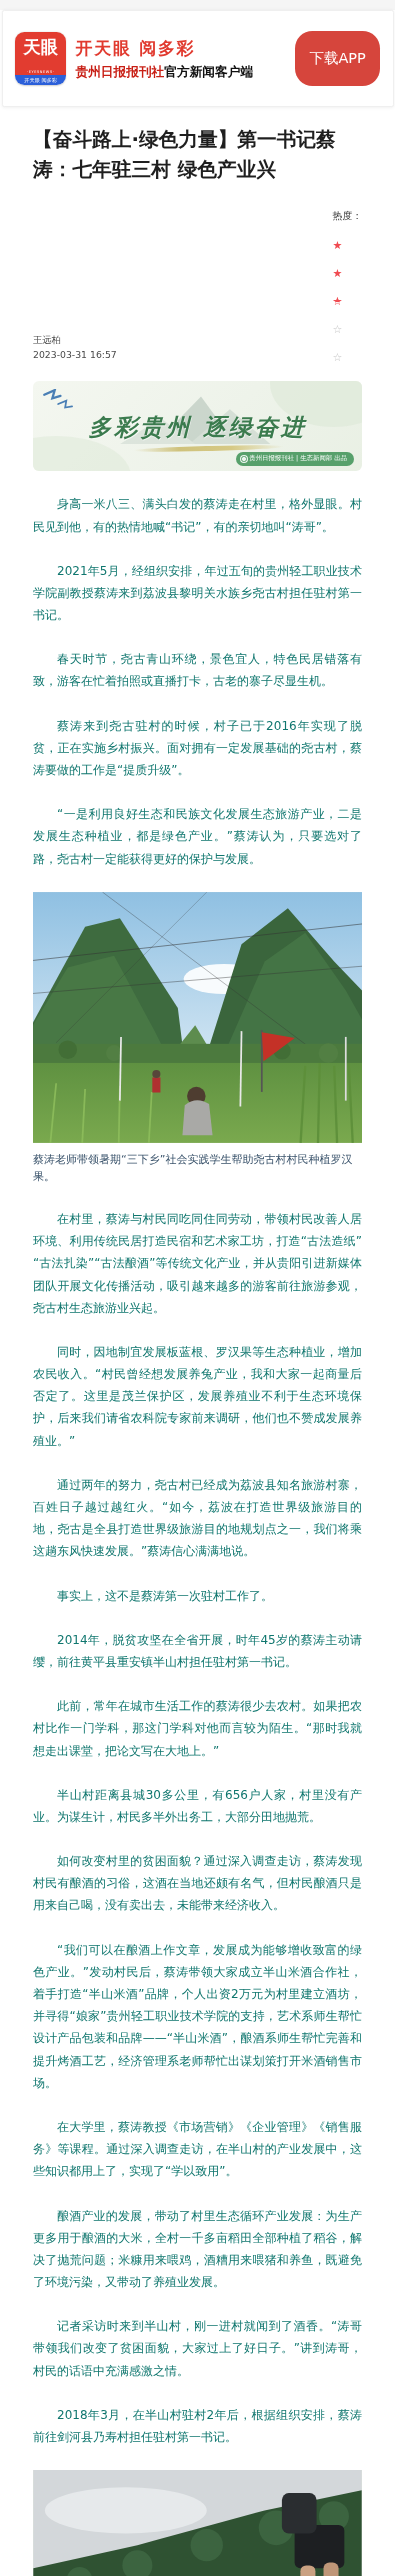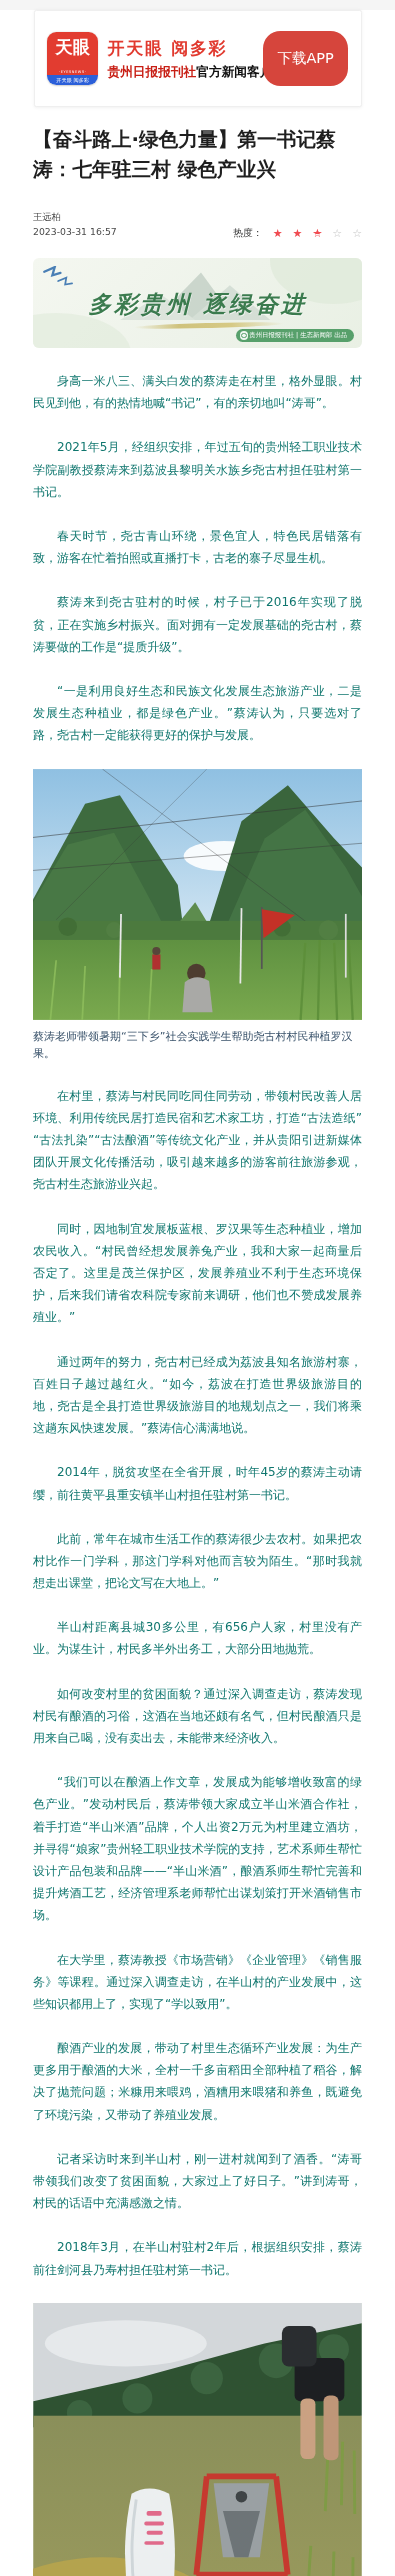--- a/index.html
+++ b/index.html
@@ -2,21 +2,21 @@
 <html lang="zh" style="font-size:9.3px"><head>
 <meta charset="utf-8">
 <style>
   * { margin:0; padding:0; box-sizing:border-box; }
   html,body { background:#ffffff; font-family:"DejaVu Sans","Liberation Sans",sans-serif; }
   body { width:395px; margin:0 auto; color:#3d3d3d; }
 
   
   .page-top-strip { height:10.4px; background:#f5f5f5; }
   .header-card {
-    width:328px; margin:0 auto; background:#fff;
+    width:392px; margin:0 auto; background:#fff;
     border:0.6px solid #efefef; border-radius:2.3px;
     box-shadow:0 0.6px 3.5px rgba(0,0,0,.06);
     height:97px; display:flex; align-items:center; padding:0 12.7px;
   }
   .app-logo { width:51px; height:53px; border-radius:9.3px; overflow:hidden; flex:0 0 auto;
     display:flex; flex-direction:column; box-shadow:0 0.6px 1.7px rgba(0,0,0,.2); }
   .app-logo .logo-main { flex:1; background:#e23c30; color:#fff; text-align:center;
     font-family:"DejaVu Serif","Liberation Serif",serif; font-weight:bold; font-size:17.4px; line-height:30px; }
   .app-logo .logo-sub { background:#e23c30; color:#fff; font-size:3.5px; text-align:center; letter-spacing:0.6px; padding-bottom:1.2px;}
   .app-logo .logo-band { background:#2b5fd9; color:#fff; font-size:5.2px; text-align:center; line-height:10.4px; height:10.4px; white-space:nowrap;}
@@ -27,21 +27,21 @@
   .header-sub .press { color:#c81f15; }
   .header-sub .client { color:#111; }
   .download-btn { flex:0 0 auto; background:#d6453c; color:#fff; border:none; cursor:pointer;
     font-size:14.5px; padding:18px 14px; border-radius:17.4px; font-family:inherit; }
 
   
   .content { width:329px; margin:0 auto; }
   .article-title { margin-top:17.4px; font-size:19.7px; line-height:1.55; font-weight:bold; color:#1f1f1f; }
   .meta-row { margin-top:24px; display:flex; justify-content:space-between; align-items:flex-end; }
   .meta-left { font-size:9.3px; color:#4a4a4a; line-height:1.6; }
-  .heat { font-size:9.8px; color:#333; display:flex; align-items:center; gap:10px; }
+  .heat { font-size:9.8px; color:#333; display:flex; gap:17px;flex-direction:column; }
   .star { font-size:11px; line-height:1; }
   .star.full { color:#f04b51; }
   .star.empty { color:#c7c7c7; }
   .star.half { position:relative; color:#f04b51; }
   .star.half .half-fill { position:absolute; left:0; top:0; width:100%; height:55%; overflow:hidden; color:#f04b51; }
   .star.half .outline { color:#f04b51; }
 
   
   .banner { position:relative; margin-top:18.5px; height:90px; overflow:hidden; border-radius:6px;
     background:linear-gradient(135deg,#f4f7f0 0%,#eef3ea 55%,#e9f0e4 100%); }
@@ -190,20 +190,21 @@
           <rect x="206" y="320" width="14" height="26" fill="#b03030"></rect>
           <circle cx="213" cy="314" r="7" fill="#57463a"></circle>
         </svg>
       </div>
       <figcaption class="photo-caption">蔡涛老师带领暑期“三下乡”社会实践学生帮助尧古村村民种植罗汉果。</figcaption>
     </figure>
 
     <p>在村里，蔡涛与村民同吃同住同劳动，带领村民改善人居环境、利用传统民居打造民宿和艺术家工坊，打造“古法造纸”“古法扎染”“古法酿酒”等传统文化产业，并从贵阳引进新媒体团队开展文化传播活动，吸引越来越多的游客前往旅游参观，尧古村生态旅游业兴起。</p>
     <p>同时，因地制宜发展板蓝根、罗汉果等生态种植业，增加农民收入。“村民曾经想发展养兔产业，我和大家一起商量后否定了。这里是茂兰保护区，发展养殖业不利于生态环境保护，后来我们请省农科院专家前来调研，他们也不赞成发展养殖业。”</p>
     <p>通过两年的努力，尧古村已经成为荔波县知名旅游村寨，百姓日子越过越红火。“如今，荔波在打造世界级旅游目的地，尧古是全县打造世界级旅游目的地规划点之一，我们将乘这趟东风快速发展。”蔡涛信心满满地说。</p>
+    <p>事实上，这不是蔡涛第一次驻村工作了。</p>
     <p>2014年，脱贫攻坚在全省开展，时年45岁的蔡涛主动请缨，前往黄平县重安镇半山村担任驻村第一书记。</p>
     <p>此前，常年在城市生活工作的蔡涛很少去农村。如果把农村比作一门学科，那这门学科对他而言较为陌生。“那时我就想走出课堂，把论文写在大地上。”</p>
     <p>半山村距离县城30多公里，有656户人家，村里没有产业。为谋生计，村民多半外出务工，大部分田地抛荒。</p>
     <p>如何改变村里的贫困面貌？通过深入调查走访，蔡涛发现村民有酿酒的习俗，这酒在当地还颇有名气，但村民酿酒只是用来自己喝，没有卖出去，未能带来经济收入。</p>
     <p>“我们可以在酿酒上作文章，发展成为能够增收致富的绿色产业。”发动村民后，蔡涛带领大家成立半山米酒合作社，着手打造“半山米酒”品牌，个人出资2万元为村里建立酒坊，并寻得“娘家”贵州轻工职业技术学院的支持，艺术系师生帮忙设计产品包装和品牌——“半山米酒”，酿酒系师生帮忙完善和提升烤酒工艺，经济管理系老师帮忙出谋划策打开米酒销售市场。</p>
     <p>在大学里，蔡涛教授《市场营销》《企业管理》《销售服务》等课程。通过深入调查走访，在半山村的产业发展中，这些知识都用上了，实现了“学以致用”。</p>
     <p>酿酒产业的发展，带动了村里生态循环产业发展：为生产更多用于酿酒的大米，全村一千多亩稻田全部种植了稻谷，解决了抛荒问题；米糠用来喂鸡，酒糟用来喂猪和养鱼，既避免了环境污染，又带动了养殖业发展。</p>
     <p>记者采访时来到半山村，刚一进村就闻到了酒香。“涛哥带领我们改变了贫困面貌，大家过上了好日子。”讲到涛哥，村民的话语中充满感激之情。</p>
     <p>2018年3月，在半山村驻村2年后，根据组织安排，蔡涛前往剑河县乃寿村担任驻村第一书记。</p>
 

